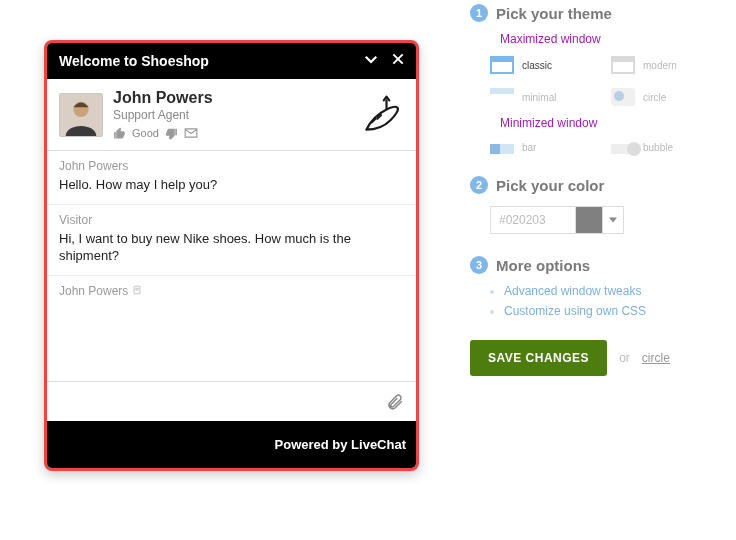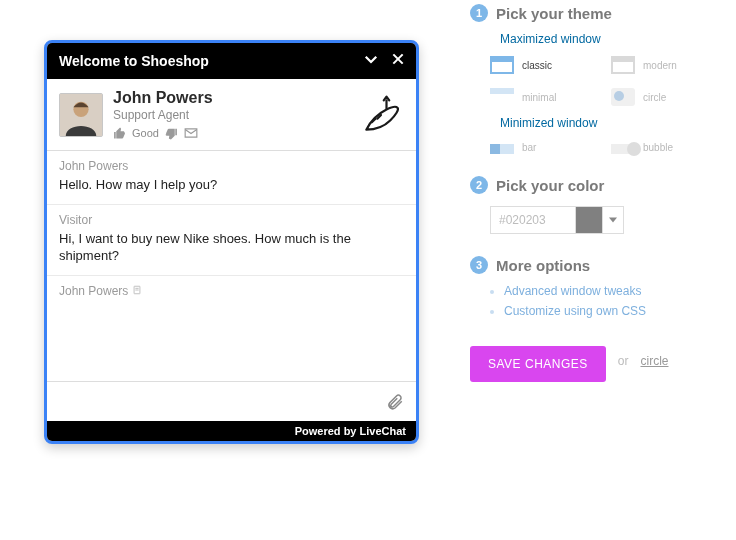--- a/index.html
+++ b/index.html
@@ -2,21 +2,21 @@
 <html><head>
 <meta charset="utf-8">
 <style>
   * { box-sizing: border-box; margin: 0; padding: 0; }
   body { font-family: -apple-system, BlinkMacSystemFont, "Segoe UI", Arial, sans-serif; background: #fff; width: 736px; height: 540px; overflow: hidden; }
   .stage { display: flex; width: 736px; height: 540px; }
   .col-left { width: 470px; padding: 40px 20px 0 44px; }
   .col-right { width: 266px; padding: 4px 10px 0 0; }
 
   
-  .chat { width: 375px; border: 3px solid #3b82f6; border-radius: 8px; background: #fff; overflow: hidden; box-shadow: 0 4px 12px rgba(0,0,0,.2); }
+  .chat { width: 375px; border: 3px solid #ef4444; border-radius: 8px; background: #fff; overflow: hidden; box-shadow: 0 4px 12px rgba(0,0,0,.2); }
   .chat-header { background: #000; color: #fff; display: flex; align-items: center; justify-content: space-between; height: 36px; padding: 0 10px 0 12px; }
   .chat-title { font-size: 14px; font-weight: 700; }
   .chat-hicons { display: flex; align-items: center; gap: 10px; }
 
   .agent-bar { display: flex; align-items: center; gap: 10px; padding: 10px 12px; border-bottom: 1px solid #ddd; }
   .avatar { width: 44px; height: 44px; border: 1px solid #c7c7c7; border-radius: 2px; object-fit: cover; display: flex; align-items: center; justify-content: center; background: #eee; }
   .agent-meta { flex: 1; }
   .agent-name { font-size: 16px; font-weight: 700; color: #2b2b2b; }
   .agent-role { font-size: 12px; color: #8a8a8a; margin-top: 1px; }
   .agent-actions { display: flex; align-items: center; gap: 6px; margin-top: 4px; font-size: 11px; color: #8a8a8a; }
@@ -26,28 +26,28 @@
   .messages { height: 230px; background: #fff; }
   .msg { padding: 8px 12px 10px; border-bottom: 1px solid #eaeaea; }
   .msg:last-child { border-bottom: none; }
   .msg-from { font-size: 12px; color: #9a9a9a; display: flex; align-items: center; gap: 4px; }
   .msg-text { font-size: 13px; color: #222; margin-top: 3px; line-height: 1.35; }
 
   .input-row { border-top: 1px solid #ddd; height: 40px; display: flex; align-items: center; background: #fff; padding: 0 8px; }
   .input-row input { flex: 1; border: none; outline: none; font-size: 13px; height: 100%; }
   .attach { width: 26px; height: 26px; display: flex; align-items: center; justify-content: center; color: #7a7a7a; }
 
-  .footer { background: #000; color: #fff; text-align: right; font-size: 11px; font-weight: 700; padding: 4px 10px; }
+  .footer { background: #000; color: #fff; text-align: right; font-size: 13px; font-weight: 700; padding: 16px 10px; }
 
   
   .step { display: flex; align-items: center; gap: 8px; margin-bottom: 8px; }
   .badge { width: 18px; height: 18px; border-radius: 50%; background: #7eb7e8; color: #fff; font-size: 11px; font-weight: 700; display: flex; align-items: center; justify-content: center; }
   .step-title { font-size: 15px; font-weight: 700; color: #7a7a7a; }
 
-  .sub-label { font-size: 12px; color: #0369a1; margin: 10px 0 10px 30px; }
+  .sub-label { font-size: 12px; color: #a21caf; margin: 10px 0 10px 30px; }
 
   .theme-grid { margin-left: 20px; display: grid; grid-template-columns: 1fr 1fr; row-gap: 14px; column-gap: 6px; }
   .theme-opt { display: flex; align-items: center; gap: 8px; cursor: pointer; }
   .theme-opt .t-label { font-size: 10px; color: #b9b9b9; }
   .theme-opt.selected .t-label { color: #3b3b3b; font-weight: 500; }
   .swatch { width: 24px; height: 18px; position: relative; }
 
   .sw-classic { border: 2px solid #7eb7e8; border-top-width: 6px; background: #fff; }
   .sw-modern { border: 2px solid #d9d9d9; border-top-width: 6px; background: #fff; }
   .sw-minimal { background: #fff; border-top: 6px solid #d3e5f5; }
@@ -62,21 +62,21 @@
   .color-input { width: 86px; height: 28px; border: 1px solid #ddd; font-size: 12px; color: #bcbcbc; padding: 0 8px; outline: none; }
   .color-swatch { width: 26px; height: 28px; background: #808080; border-top: 1px solid #ddd; border-bottom: 1px solid #ddd; }
   .color-dd { width: 22px; height: 28px; border: 1px solid #ddd; display: flex; align-items: center; justify-content: center; color: #888; }
 
   .section-3 { margin-top: 22px; }
   .more-list { margin: 10px 0 0 34px; }
   .more-list li { font-size: 12px; color: #7eb0de; list-style: disc; margin-bottom: 6px; cursor: pointer; }
   .more-list li::marker { color: #c8ddf1; }
 
   .btn-row { display: flex; align-items: center; gap: 12px; margin-top: 22px; }
-  .save-btn { background: #d946ef; color: #fff; border: none; font-size: 12px; font-weight: 400; letter-spacing: .5px; padding: 11px 18px; border-radius: 3px; cursor: pointer; margin-top: 6px; }
+  .save-btn { background: #4d7c0f; color: #fff; border: none; font-size: 12px; font-weight: 700; letter-spacing: .5px; padding: 11px 18px; border-radius: 3px; cursor: pointer; }
   .or-txt { font-size: 12px; color: #bcbcbc; }
   .discard { font-size: 12px; color: #9a9a9a; text-decoration: underline; cursor: pointer; }
 </style>
 </head>
 <body>
 
 <div class="stage">
   <div class="col-left">
     <div class="chat">
       <div class="chat-header">

